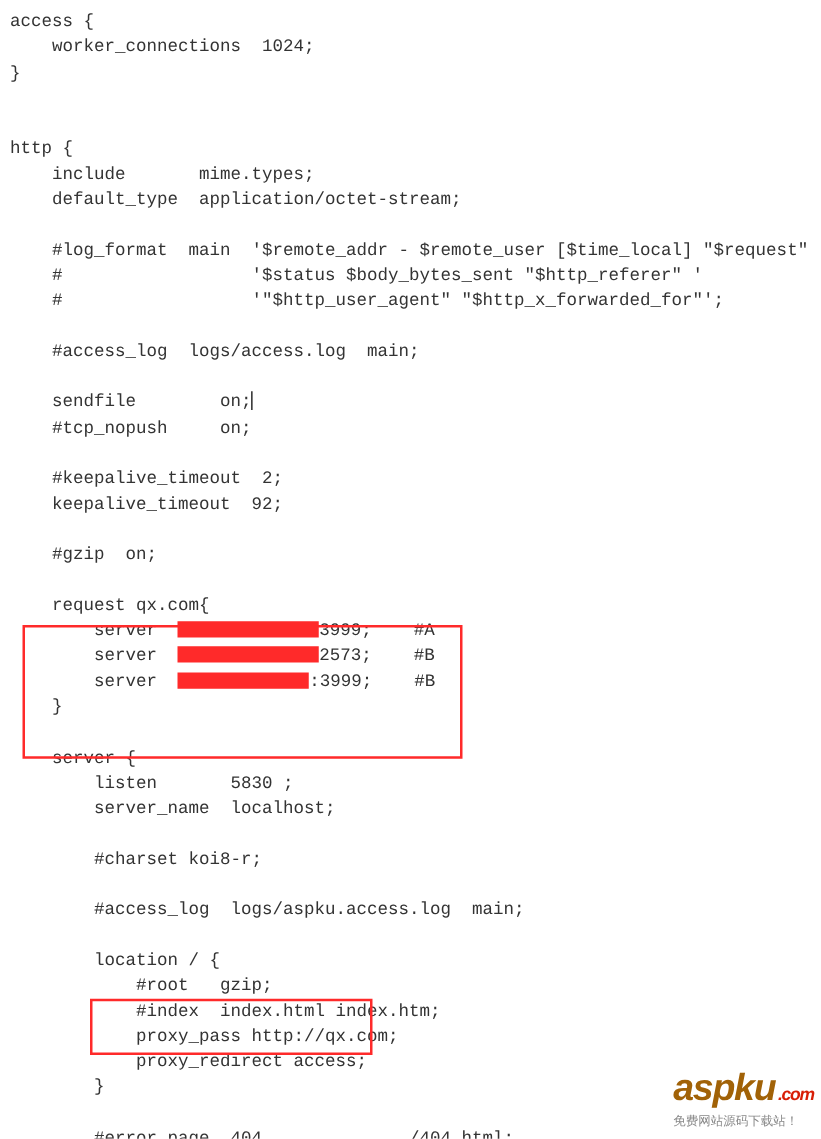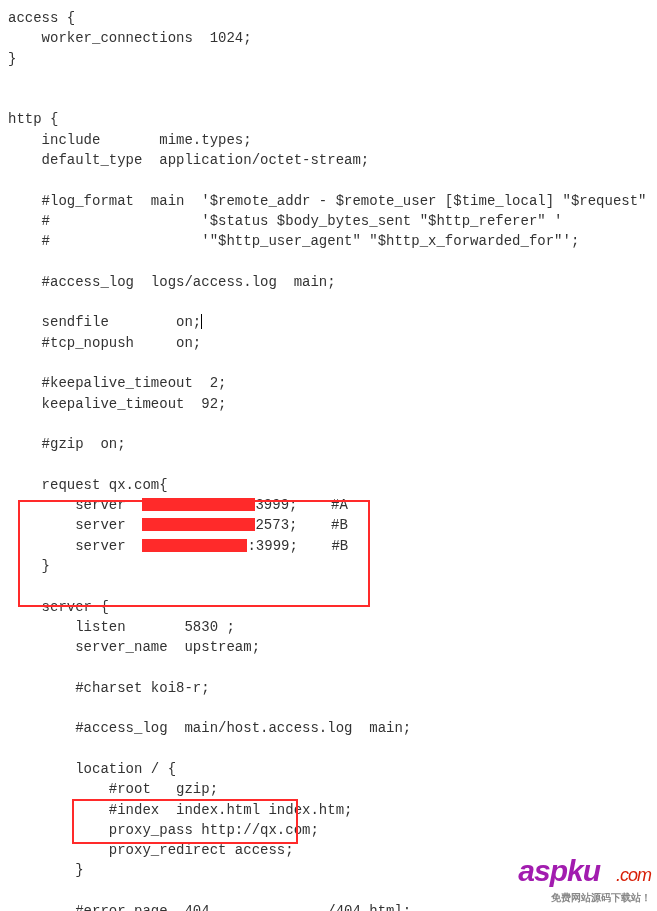--- a/index.html
+++ b/index.html
@@ -49,36 +49,36 @@
       position: absolute;
       right: 6px;
       bottom: 6px;
       font-family: Arial, sans-serif;
       font-weight: bold;
       font-style: italic;
       letter-spacing: -1px;
     }
     .wm-main {
       font-size: 30px;
-      color: #a21caf;
+      color: #a16207;
     }
     .wm-com {
-      font-size: 18px;
+      font-size: 14px;
       color: #d81e06;
       font-style: italic;
-      font-weight: normal;
+      font-weight: bold;
       vertical-align: baseline;
-      margin-left: 16px;
+      margin-left: 2px;
     }
     .wm-sub {
       font-size: 10px;
       color: #888888;
       font-style: normal;
-      font-weight: bold;
-      text-align: right;
+      font-weight: normal;
+      text-align: left;
       margin-top: -2px;
       letter-spacing: 0;
     }
   </style>
 </head>
 <body>
 
 <div class="code-block"><span>access {</span>
 <span>    worker_connections  1024;</span>
 <span>}</span>
@@ -103,25 +103,25 @@
 <span>    #gzip  on;</span>
 <span></span>
 <span>    request qx.com{</span>
 <span><span>        server  </span><span class="redact" style="width:113px"></span><span>3999;    #A</span></span>
 <span><span>        server  </span><span class="redact" style="width:113px"></span><span>2573;    #B</span></span>
 <span><span>        server  </span><span class="redact" style="width:105px"></span><span>:3999;    #B</span></span>
 <span>    }</span>
 <span></span>
 <span>    server {</span>
 <span>        listen       5830 ;</span>
-<span>        server_name  upstream;</span>
+<span>        server_name  localhost;</span>
 <span></span>
 <span>        #charset koi8-r;</span>
 <span></span>
-<span>        #access_log  main/host.access.log  main;</span>
+<span>        #access_log  logs/aspku.access.log  main;</span>
 <span></span>
 <span>        location / {</span>
 <span>            #root   gzip;</span>
 <span>            #index  index.html index.htm;</span>
 <span>            proxy_pass http://qx.com;</span>
 <span>            proxy_redirect access;</span>
 <span>        }</span>
 <span></span>
 <span>        #error_page  404              /404.html;</span>
 <span></span>

